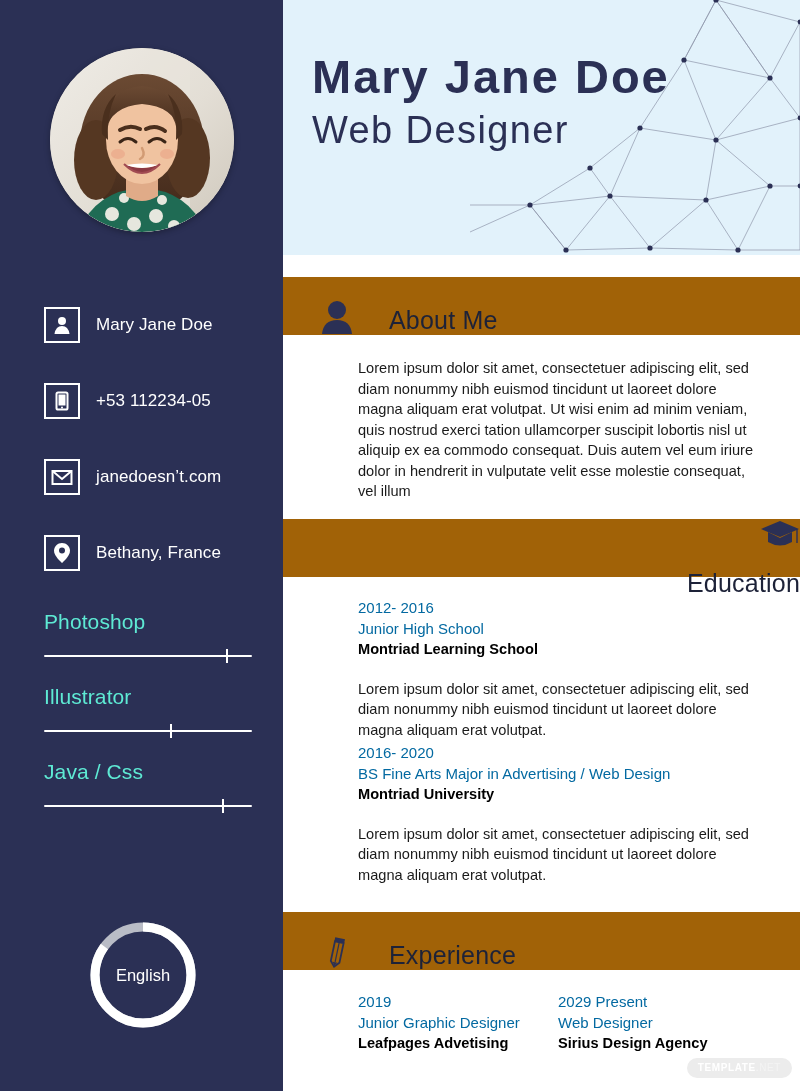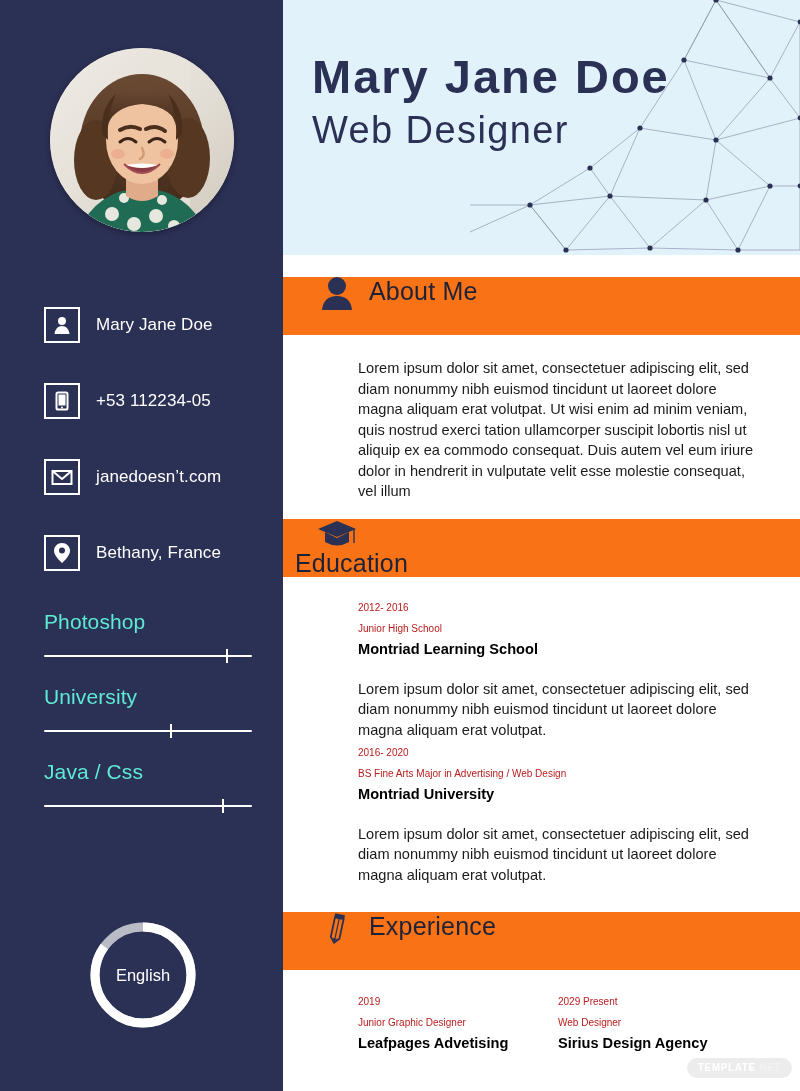--- a/index.html
+++ b/index.html
@@ -151,23 +151,24 @@
     margin-top: 8px;
     white-space: nowrap;
   }
 
   
   .band {
     position: absolute;
     left: 283px;
     width: 517px;
     height: 58px;
-    background: #f97316;
-    display: flex;
-    align-items: flex-start;
+    background: #a16207;
+    display: flex;
+    align-items: flex-end;
+    gap: 20px;
   }
   .band-icon {
     width: 40px;
     margin-left: 34px;
     display: flex;
     align-items: center;
     justify-content: center;
     flex: 0 0 auto;
   }
   .band-icon svg { display: block; }
@@ -184,23 +185,23 @@
     left: 358px;
     width: 400px;
     color: #111111;
   }
   .para {
     font-size: 14.6px;
     line-height: 20.5px;
     color: #1a1a1a;
   }
   .entry-date, .entry-role {
-    font-size: 10px;
+    font-size: 15px;
     line-height: 20.5px;
-    color: #b91c1c;
+    color: #0369a1;
   }
   .entry-org {
     font-size: 14.6px;
     line-height: 20.5px;
     font-weight: bold;
     color: #000000;
   }
   .entry-desc {
     font-size: 14.6px;
     line-height: 20.5px;
@@ -341,21 +342,21 @@
 
     <div class="skills">
       <div class="skill">
         <div class="skill-label">Photoshop</div>
         <div class="skill-track">
           <div class="bar"></div>
           <div class="knob" id="knob0" style="left: 88%;"></div>
         </div>
       </div>
       <div class="skill">
-        <div class="skill-label">University</div>
+        <div class="skill-label">Illustrator</div>
         <div class="skill-track">
           <div class="bar"></div>
           <div class="knob" id="knob2" style="left: 61%;"></div>
         </div>
       </div>
       <div class="skill">
         <div class="skill-label">Java / Css</div>
         <div class="skill-track">
           <div class="bar"></div>
           <div class="knob" id="knob3" style="left: 86%;"></div>

